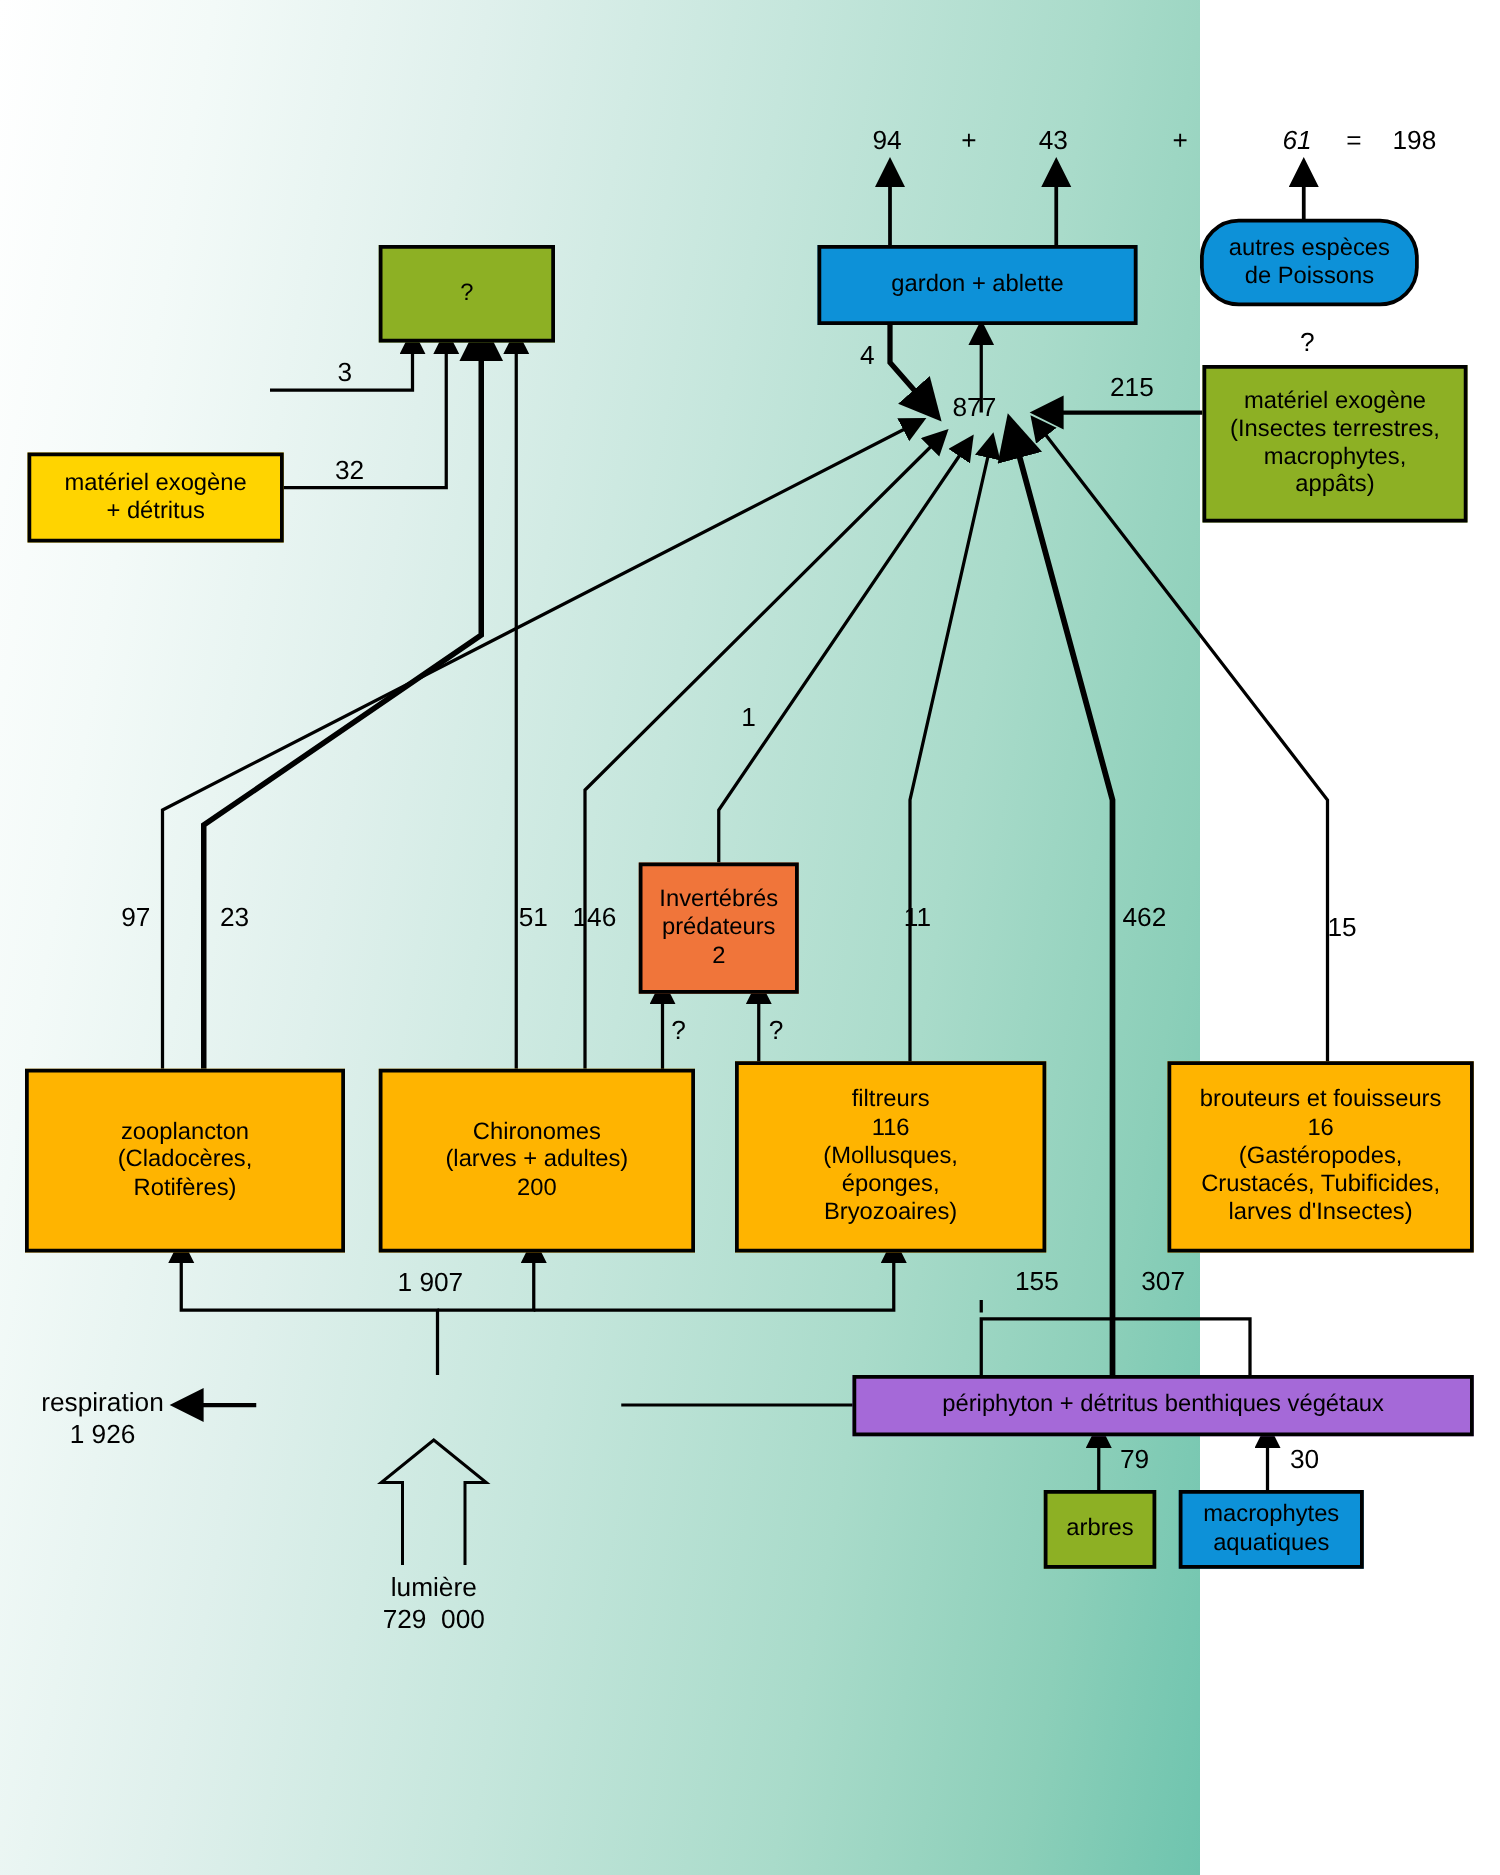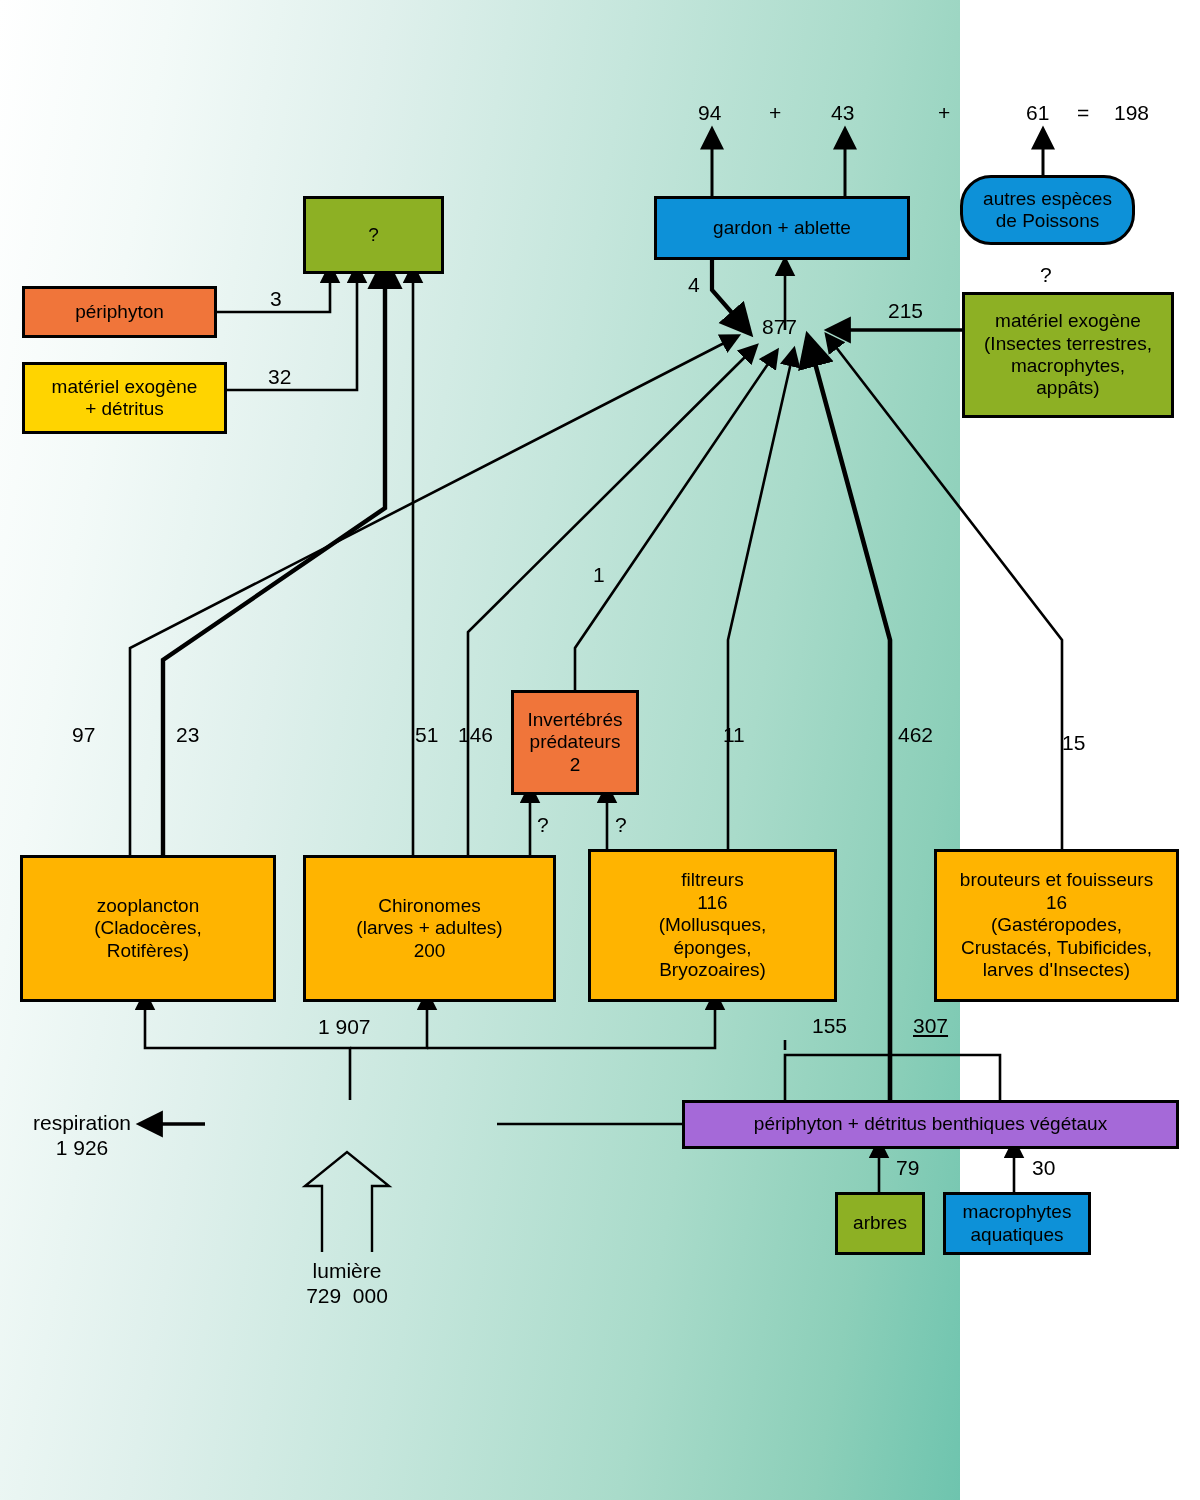--- a/index.html
+++ b/index.html
@@ -101,31 +101,28 @@
     <path d="M879,1192 L879,1150" stroke="#000" stroke-width="2.6" fill="none" marker-end="url(#ah)"></path>
 
     <path d="M1014,1192 L1014,1150" stroke="#000" stroke-width="2.6" fill="none" marker-end="url(#ah)"></path>
 
   </svg>
 
   <div class="lbl" style="left:698px;top:100px;">94</div>
   <div class="lbl" style="left:769px;top:100px;">+</div>
   <div class="lbl" style="left:831px;top:100px;">43</div>
   <div class="lbl" style="left:938px;top:100px;">+</div>
-  <div class="lbl" style="left:1026px;top:100px;">61</div>
+  <div class="lbl" style="left:1026px;top:100px;font-style:italic;">61</div>
   <div class="lbl" style="left:1077px;top:100px;">=</div>
   <div class="lbl" style="left:1114px;top:100px;">198</div>
 
   <div class="node" style="left:303px;top:196px;width:141px;height:78px;background:#8db024;">
     <span class="lines">?</span>
   </div>
 
-  <div class="node" style="left:22px;top:286px;width:195px;height:52px;background:#f0753a;">
-    <span class="lines">périphyton</span>
-  </div>
 
   <div class="node" style="left:22px;top:362px;width:205px;height:72px;background:#ffd400;">
     <span class="lines">matériel exogène
 + détritus</span>
   </div>
 
   <div class="node" style="left:654px;top:196px;width:256px;height:64px;background:#0d91d8;">
     <span class="lines">gardon +  ablette</span>
   </div>
 
@@ -190,34 +187,34 @@
   </div>
 
   <div class="lbl" style="left:270px;top:286px;">3</div>
   <div class="lbl" style="left:268px;top:364px;">32</div>
 
   <div class="lbl" style="left:688px;top:272px;">4</div>
   <div class="lbl" style="left:762px;top:314px;">877</div>
   <div class="lbl" style="left:888px;top:298px;">215</div>
   <div class="lbl" style="left:1040px;top:262px;">?</div>
 
-  <div class="lbl" style="left:72px;top:722px;">97</div>
+  <div class="lbl" style="left:97px;top:722px;">97</div>
   <div class="lbl" style="left:176px;top:722px;">23</div>
   <div class="lbl" style="left:415px;top:722px;">51</div>
   <div class="lbl" style="left:458px;top:722px;">146</div>
   <div class="lbl" style="left:593px;top:562px;">1</div>
   <div class="lbl" style="left:537px;top:812px;">?</div>
   <div class="lbl" style="left:615px;top:812px;">?</div>
   <div class="lbl" style="left:723px;top:722px;">11</div>
   <div class="lbl" style="left:898px;top:722px;">462</div>
   <div class="lbl" style="left:1062px;top:730px;">15</div>
 
   <div class="lbl" style="left:318px;top:1014px;">1 907</div>
   <div class="lbl" style="left:812px;top:1013px;text-align:right;">155</div>
-  <div class="lbl" style="left:913px;top:1013px;text-decoration:underline;">307</div>
+  <div class="lbl" style="left:913px;top:1013px;">307</div>
 
   <div class="lbl" style="left:896px;top:1155px;">79</div>
   <div class="lbl" style="left:1032px;top:1155px;">30</div>
 
   <div class="lbl center" style="left:18px;top:1110px;width:128px;">respiration
 1 926</div>
   <div class="lbl center" style="left:282px;top:1258px;width:130px;">lumière
 729  000</div>
 
 </div>

